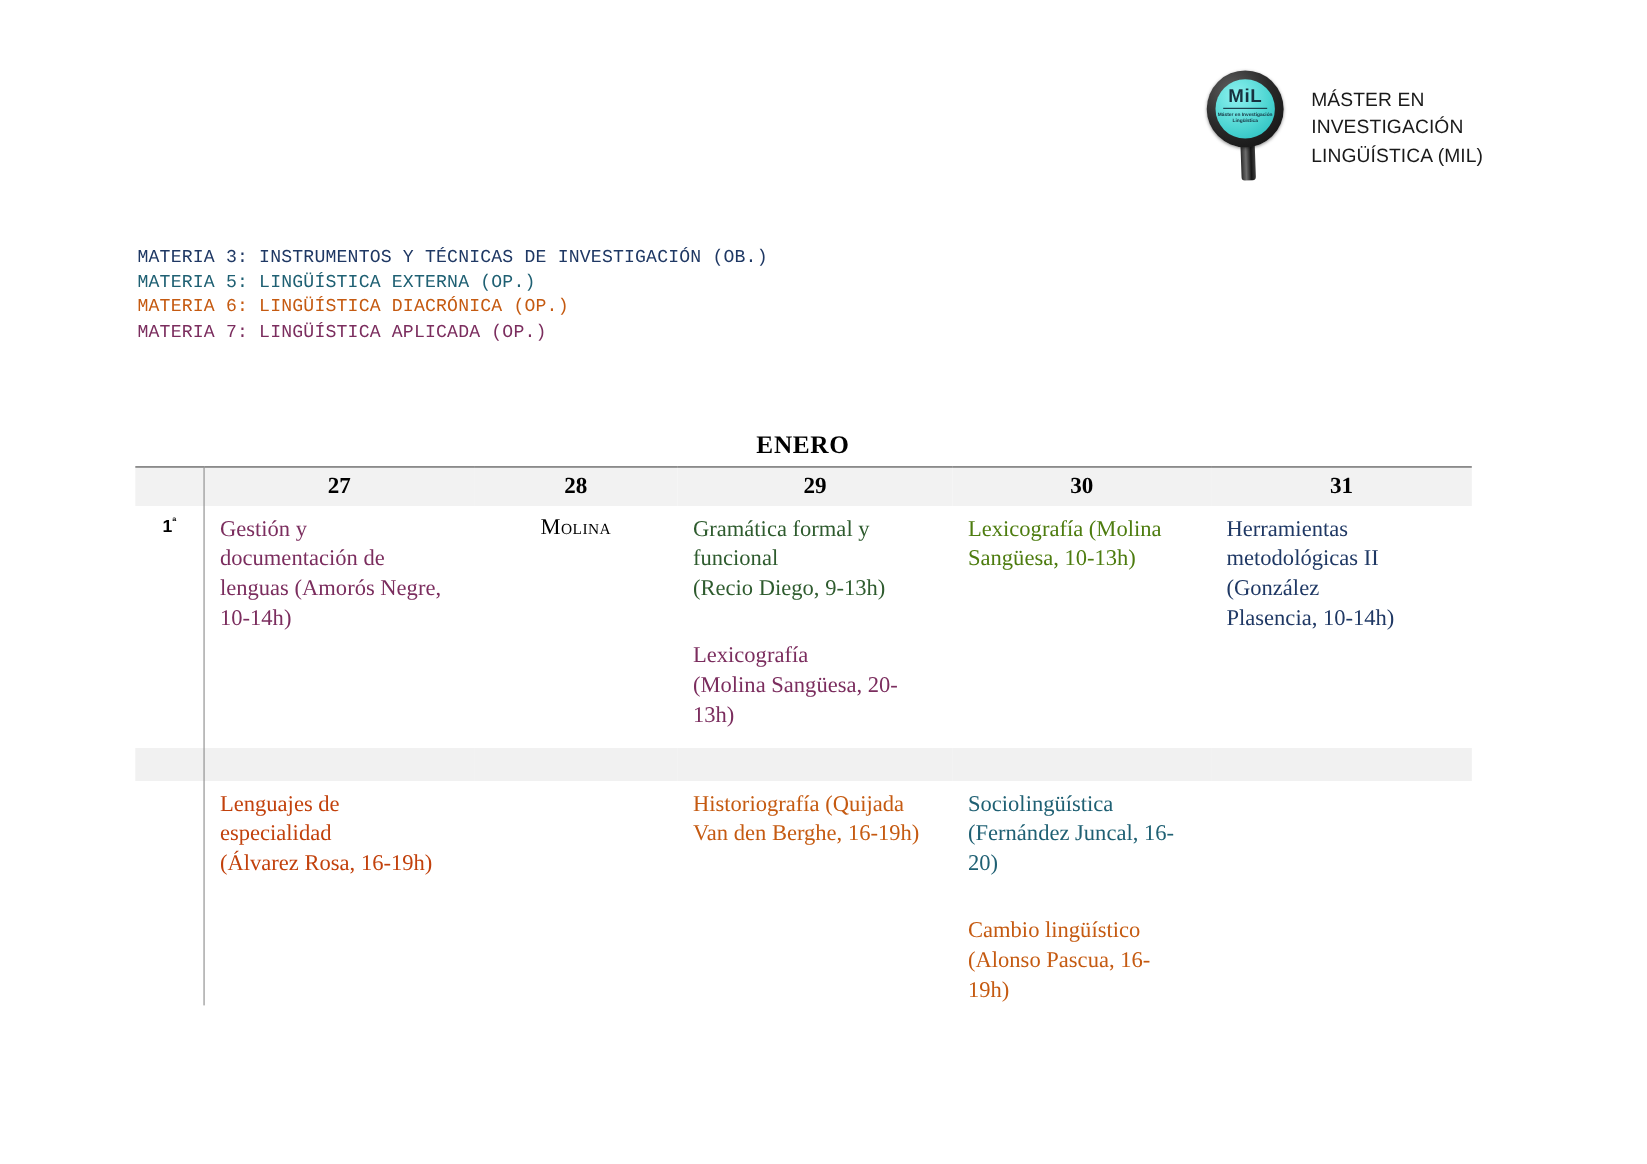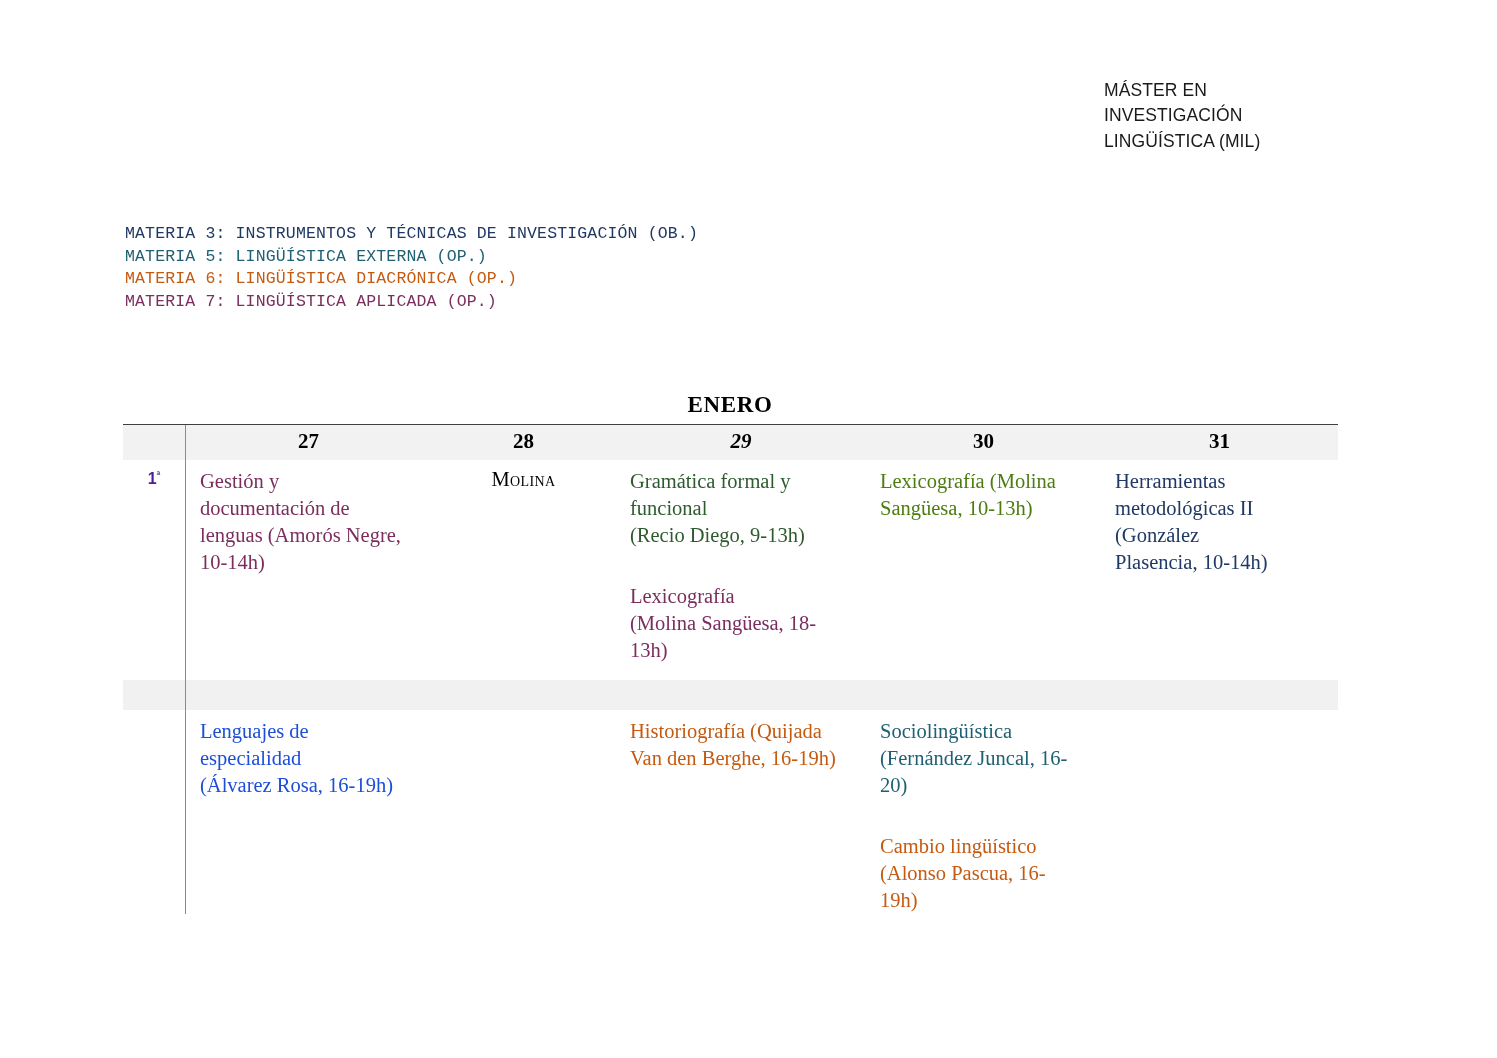--- a/index.html
+++ b/index.html
@@ -137,40 +137,40 @@
     border-top: 1.6px solid #3f3f3f;
     text-align: center;
     font-weight: bold;
     font-size: 21px;
     padding: 4px 0 6px 0;
     color: #000;
   }
   td.col-rot  { width: 62px; }
   td.col-d27  { width: 245px; }
   td.col-d28  { width: 185px; margin-top: 44px; }
-  td.col-d29  { width: 250px; font-style: italic; }
+  td.col-d29  { width: 250px; }
   td.col-d30  { width: 235px; }
   td.col-d31  { width: 237px; }
 
   td.vsep { border-left: 1.3px solid #8a8a8a; }
 
   .body-cell {
     vertical-align: top;
     padding: 8px 14px 0 14px;
     font-size: 20.5px;
     line-height: 27px;
   }
   .rot-cell {
     vertical-align: top;
     text-align: center;
     padding-top: 9px;
     font-family: "Liberation Sans", sans-serif;
     font-weight: bold;
     font-size: 16px;
-    color: #4c1d95;
+    color: #000000;
   }
   .rot-cell sup { font-size: 10px; }
 
   .entry { margin-bottom: 0; white-space: pre-line; }
   .entry + .entry { margin-top: 34px; }
 
   .festivo {
     vertical-align: top;
     padding-top: 8px;
     text-align: center;
@@ -186,20 +186,32 @@
     padding: 0;
   }
 
   tr.row1 td.body-cell { height: 212px; }
   tr.row2 td.body-cell { height: 196px; }
 </style>
 </head>
 <body>
 
 <div class="logo-block">
+  <div class="logo-mark">
+    <div class="mag-handle"></div>
+    <div class="mag-ring">
+      <div class="mag-lens">
+        <div class="lens-mil">MiL</div>
+        <div class="lens-rule"></div>
+        <div class="lens-sub">Máster en
+Investigación
+Lingüística</div>
+      </div>
+    </div>
+  </div>
   <div class="logo-text">MÁSTER EN
 INVESTIGACIÓN
 LINGÜÍSTICA (MIL)</div>
 </div>
 
 <div class="legend">
   <div class="legend-line" style="color: rgb(31, 56, 100);">MATERIA 3: INSTRUMENTOS Y TÉCNICAS DE INVESTIGACIÓN (OB.)</div>
   <div class="legend-line" style="color: rgb(31, 96, 115);">MATERIA 5: LINGÜÍSTICA EXTERNA (OP.)</div>
   <div class="legend-line" style="color: rgb(197, 90, 17);">MATERIA 6: LINGÜÍSTICA DIACRÓNICA (OP.)</div>
   <div class="legend-line" style="color: rgb(123, 45, 94);">MATERIA 7: LINGÜÍSTICA APLICADA (OP.)</div>
@@ -230,21 +242,21 @@
 10-14h)</div>
       </td>
       <td class="festivo">
         <span style="color: rgb(0, 0, 0);">Molina</span>
       </td>
       <td class="body-cell">
         <div class="entry" style="color: rgb(46, 91, 46);">Gramática formal y
 funcional
 (Recio Diego, 9-13h)</div>
         <div class="entry" style="color: rgb(123, 45, 94);">Lexicografía
-(Molina Sangüesa, 18-13h)</div>
+(Molina Sangüesa, 20-13h)</div>
       </td>
       <td class="body-cell">
         <div class="entry" style="color: #4d7c0f;">Lexicografía (Molina
 Sangüesa, 10-13h)</div>
       </td>
       <td class="body-cell">
         <div class="entry" style="color: rgb(31, 56, 100);">Herramientas
 metodológicas II
 (González
 Plasencia, 10-14h)</div>
@@ -258,21 +270,21 @@
       <td></td>
       <td></td>
       <td></td>
     </tr>
 
     <tr class="row2">
       <td class="rot-cell">
         <span></span>
       </td>
       <td class="body-cell vsep">
-        <div class="entry" style="color: #1d4ed8;">Lenguajes de
+        <div class="entry" style="color: #c2410c;">Lenguajes de
 especialidad
 (Álvarez Rosa, 16-19h)</div>
       </td>
       <td class="body-cell"></td>
       <td class="body-cell">
         <div class="entry" style="color: rgb(197, 90, 17);">Historiografía (Quijada
 Van den Berghe, 16-19h)</div>
       </td>
       <td class="body-cell">
         <div class="entry" style="color: rgb(31, 96, 115);">Sociolingüística

